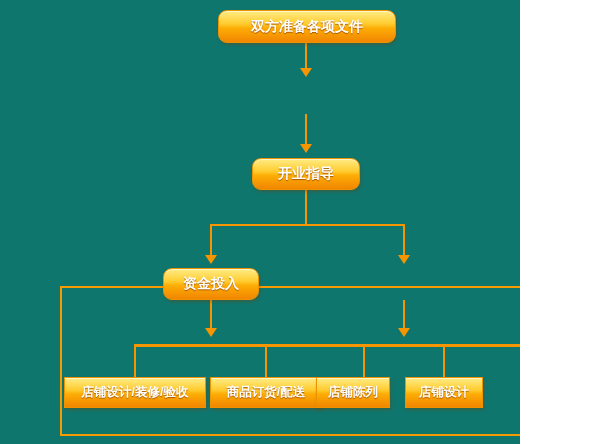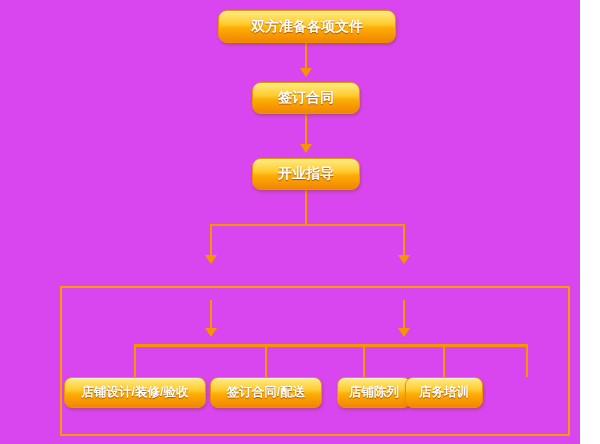--- a/index.html
+++ b/index.html
@@ -1,29 +1,29 @@
 <!DOCTYPE html>
 <html><head>
 <meta charset="utf-8">
 <style>
   html,body{margin:0;padding:0;background:#ffffff;}
   .canvas{
-    position:relative;width:580px;height:444px;background:#d946ef;overflow:hidden;
+    position:relative;width:520px;height:444px;background:#0f766e;overflow:hidden;
     font-family:"Liberation Sans","DejaVu Sans",sans-serif;
   }
   .node{
     position:absolute;display:flex;align-items:center;justify-content:center;
     background:linear-gradient(180deg,#ffec85 0%,#ffcb2e 42%,#fdad06 55%,#f18500 100%);
     border:1px solid #ee9300;border-radius:9px;
     box-shadow:1px 2px 3px rgba(120,60,0,.35), inset 0 1px 0 rgba(255,255,255,.55);
     color:#ffffff;font-weight:bold;font-size:14px;white-space:nowrap;
     text-shadow:0 1px 1px rgba(150,70,0,.85);
     box-sizing:border-box;
   }
-  .node.small{font-size:12.5px;border-radius:8px;}
+  .node.small{font-size:12.5px;border-radius:0;}
   .vline{position:absolute;width:2px;background:#f79500;}
   .hline{position:absolute;height:2px;background:#f79500;}
   .arrow{
     position:absolute;width:0;height:0;
     border-left:6px solid transparent;border-right:6px solid transparent;
     border-top:9px solid #f79500;
   }
   .group-rect{
     position:absolute;left:60px;top:286px;width:510px;height:150px;
     border:2px solid #f89b00;box-sizing:border-box;background:transparent;
@@ -56,28 +56,28 @@
 
   <div class="hline" style="left:134px;top:344px;width:394px;height:3px"></div>
   <div class="vline" style="left:134px;top:344px;height:33px"></div>
   <div class="vline" style="left:265px;top:344px;height:33px"></div>
   <div class="vline" style="left:363px;top:344px;height:33px"></div>
   <div class="vline" style="left:443px;top:344px;height:33px"></div>
   <div class="vline" style="left:526px;top:344px;height:33px"></div>
 
   <div class="node" style="left:218px;top:10px;width:178px;height:33px">双方准备各项文件</div>
 
-  <div class="node" style="left:252px;top:82px;width:108px;height:32px">签订合同</div>
 
   <div class="node" style="left:252px;top:158px;width:108px;height:32px">开业指导</div>
 
+  <div class="node" style="left:163px;top:268px;width:96px;height:32px">资金投入</div>
 
 
   <div class="node small" style="left:64px;top:377px;width:142px;height:31px">店铺设计/装修/验收</div>
 
-  <div class="node small" style="left:210px;top:377px;width:112px;height:31px">签订合同/配送</div>
+  <div class="node small" style="left:210px;top:377px;width:112px;height:31px">商品订货/配送</div>
 
-  <div class="node small" style="left:337px;top:377px;width:74px;height:31px">店铺陈列</div>
+  <div class="node small" style="left:316px;top:377px;width:74px;height:31px">店铺陈列</div>
 
-  <div class="node small" style="left:405px;top:377px;width:78px;height:31px">店务培训</div>
+  <div class="node small" style="left:405px;top:377px;width:78px;height:31px">店铺设计</div>
 
 
 </div>
 
 </body></html>

